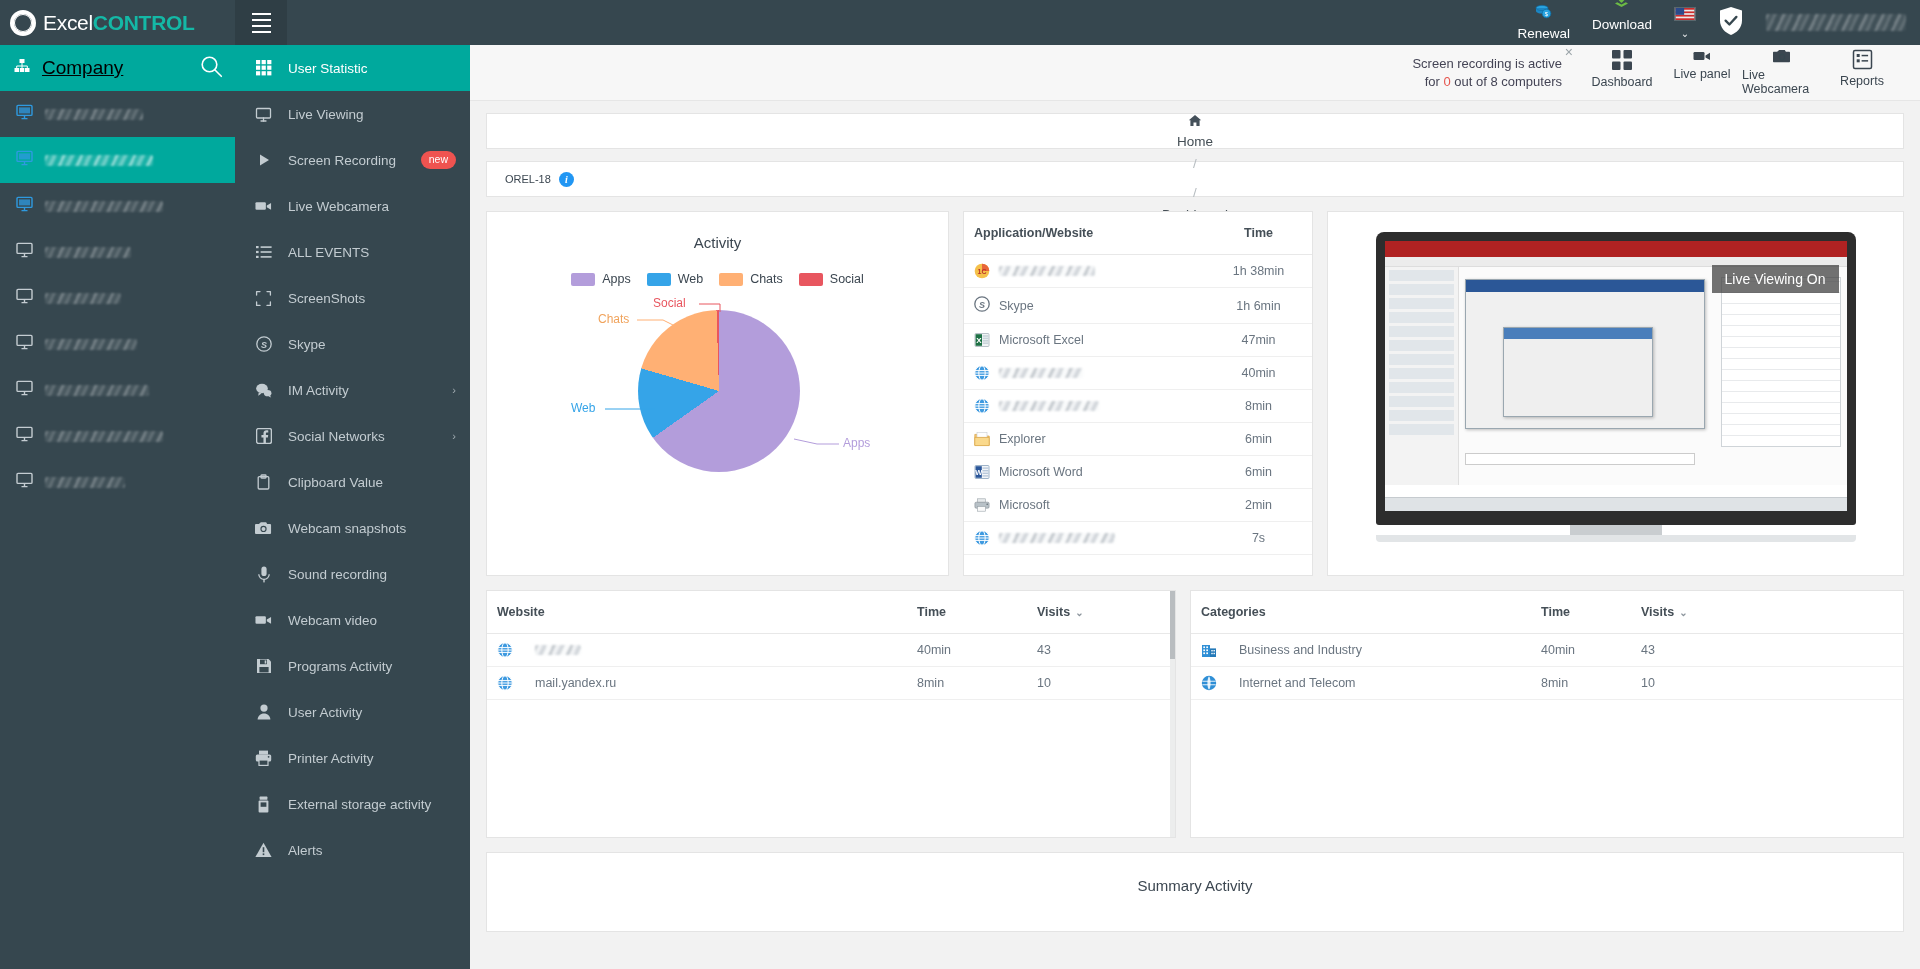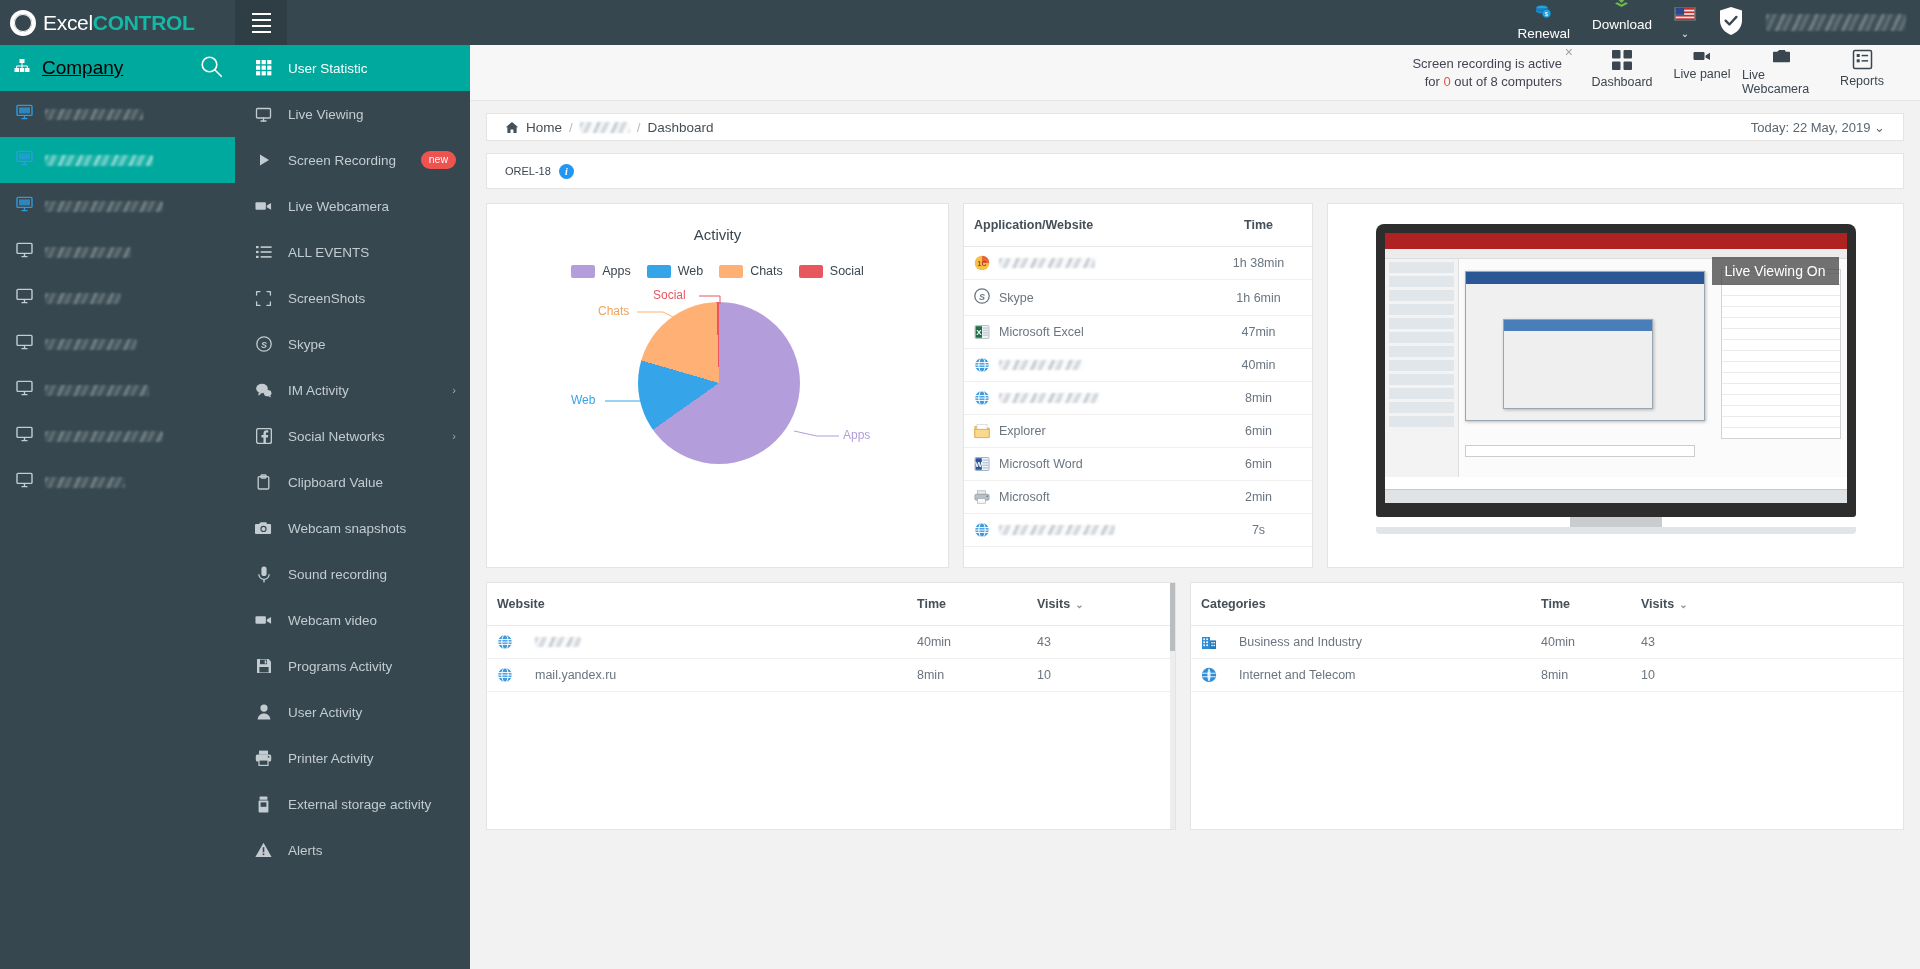--- a/index.html
+++ b/index.html
@@ -146,23 +146,23 @@
     position: absolute; top: -10px; right: -11px; color: #9aa3a8;
     font-size: 14px; cursor: pointer; line-height: 1;
   }
   .qtool {
     width: 80px; display: flex; flex-direction: column; align-items: center;
     gap: 4px; cursor: pointer; color: #3b4650; font-size: 12.5px;
   }
   .qtool svg { display: block; }
 
   .crumbbar {
-    margin: 12px 16px 0 16px; height: 28px; background: #fff;
+    margin: 12px 16px 0 16px; height: 36px; background: #fff;
     border: 1px solid #e4e4e4; display: flex; align-items: center;
-    padding: 0 18px; font-size: 13.5px; color: #444e55; gap: 7px;
+    padding: 0 18px; font-size: 13.5px; color: #444e55; gap: 7px; flex-direction: column;
   }
   .crumb-link { color: #444e55; cursor: pointer; }
   .crumb-sep { color: #b7bdc1; }
   .crumb-redact { width: 50px; height: 11px; display:inline-block; }
   .date-sel {
     margin-left: auto; color: #5a6670; font-size: 13px; cursor: pointer;
   }
 
   .titlecard {
     margin: 12px 16px 0 16px; height: 36px; background: #fff;
@@ -1069,15 +1069,18 @@
                   </span>
                 </td>
                 <td>8min</td>
                 <td>10</td>
               </tr>
             </tbody>
         </table>
       </div>
     </div>
 
+    <div class="summary">
+      <span>Summary Activity</span>
+    </div>
 
   </div>
 </div>
 
 </body></html>

